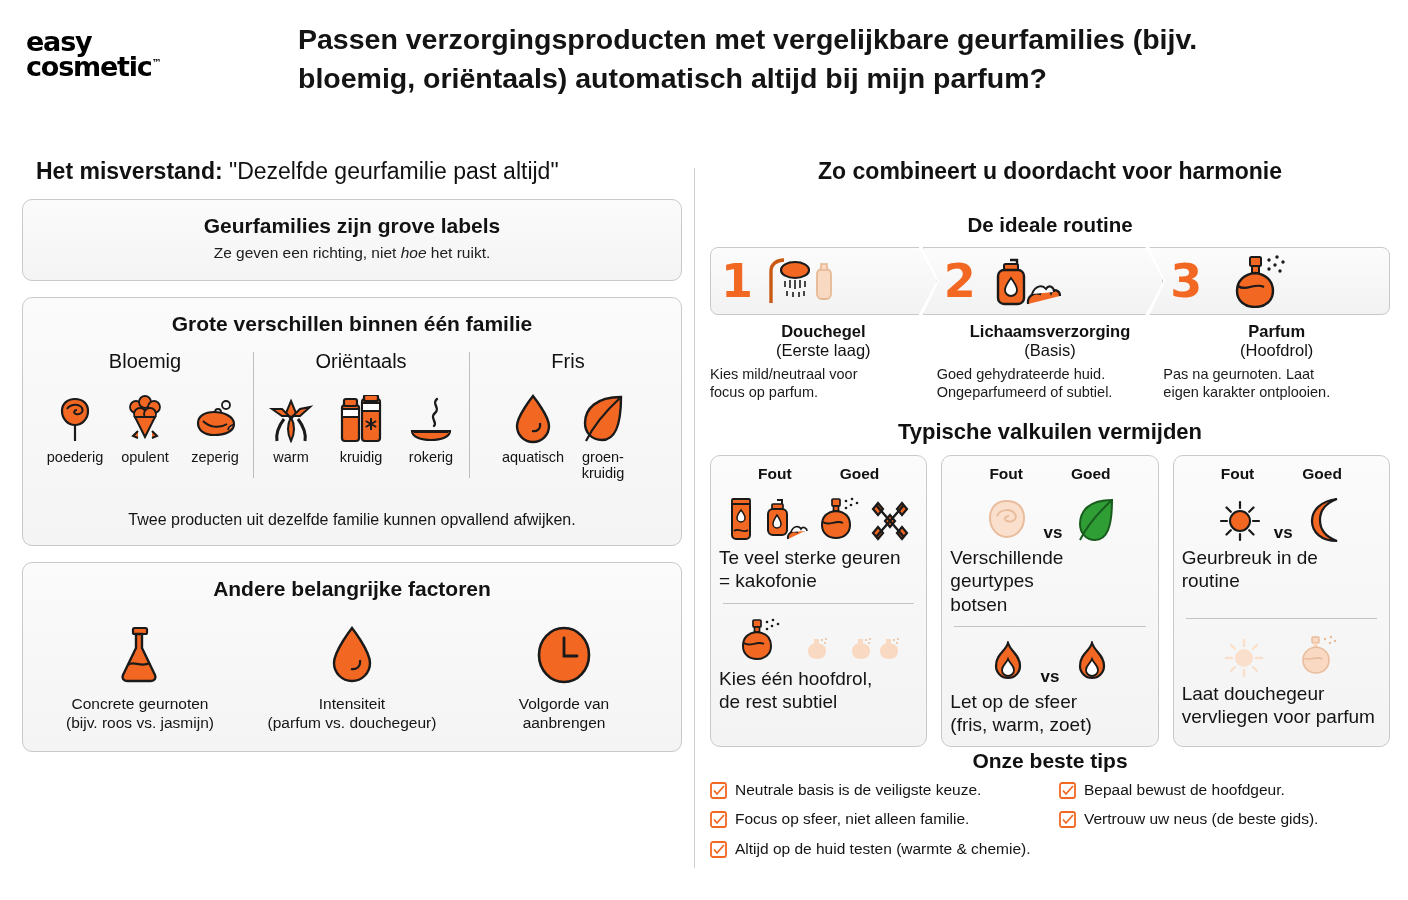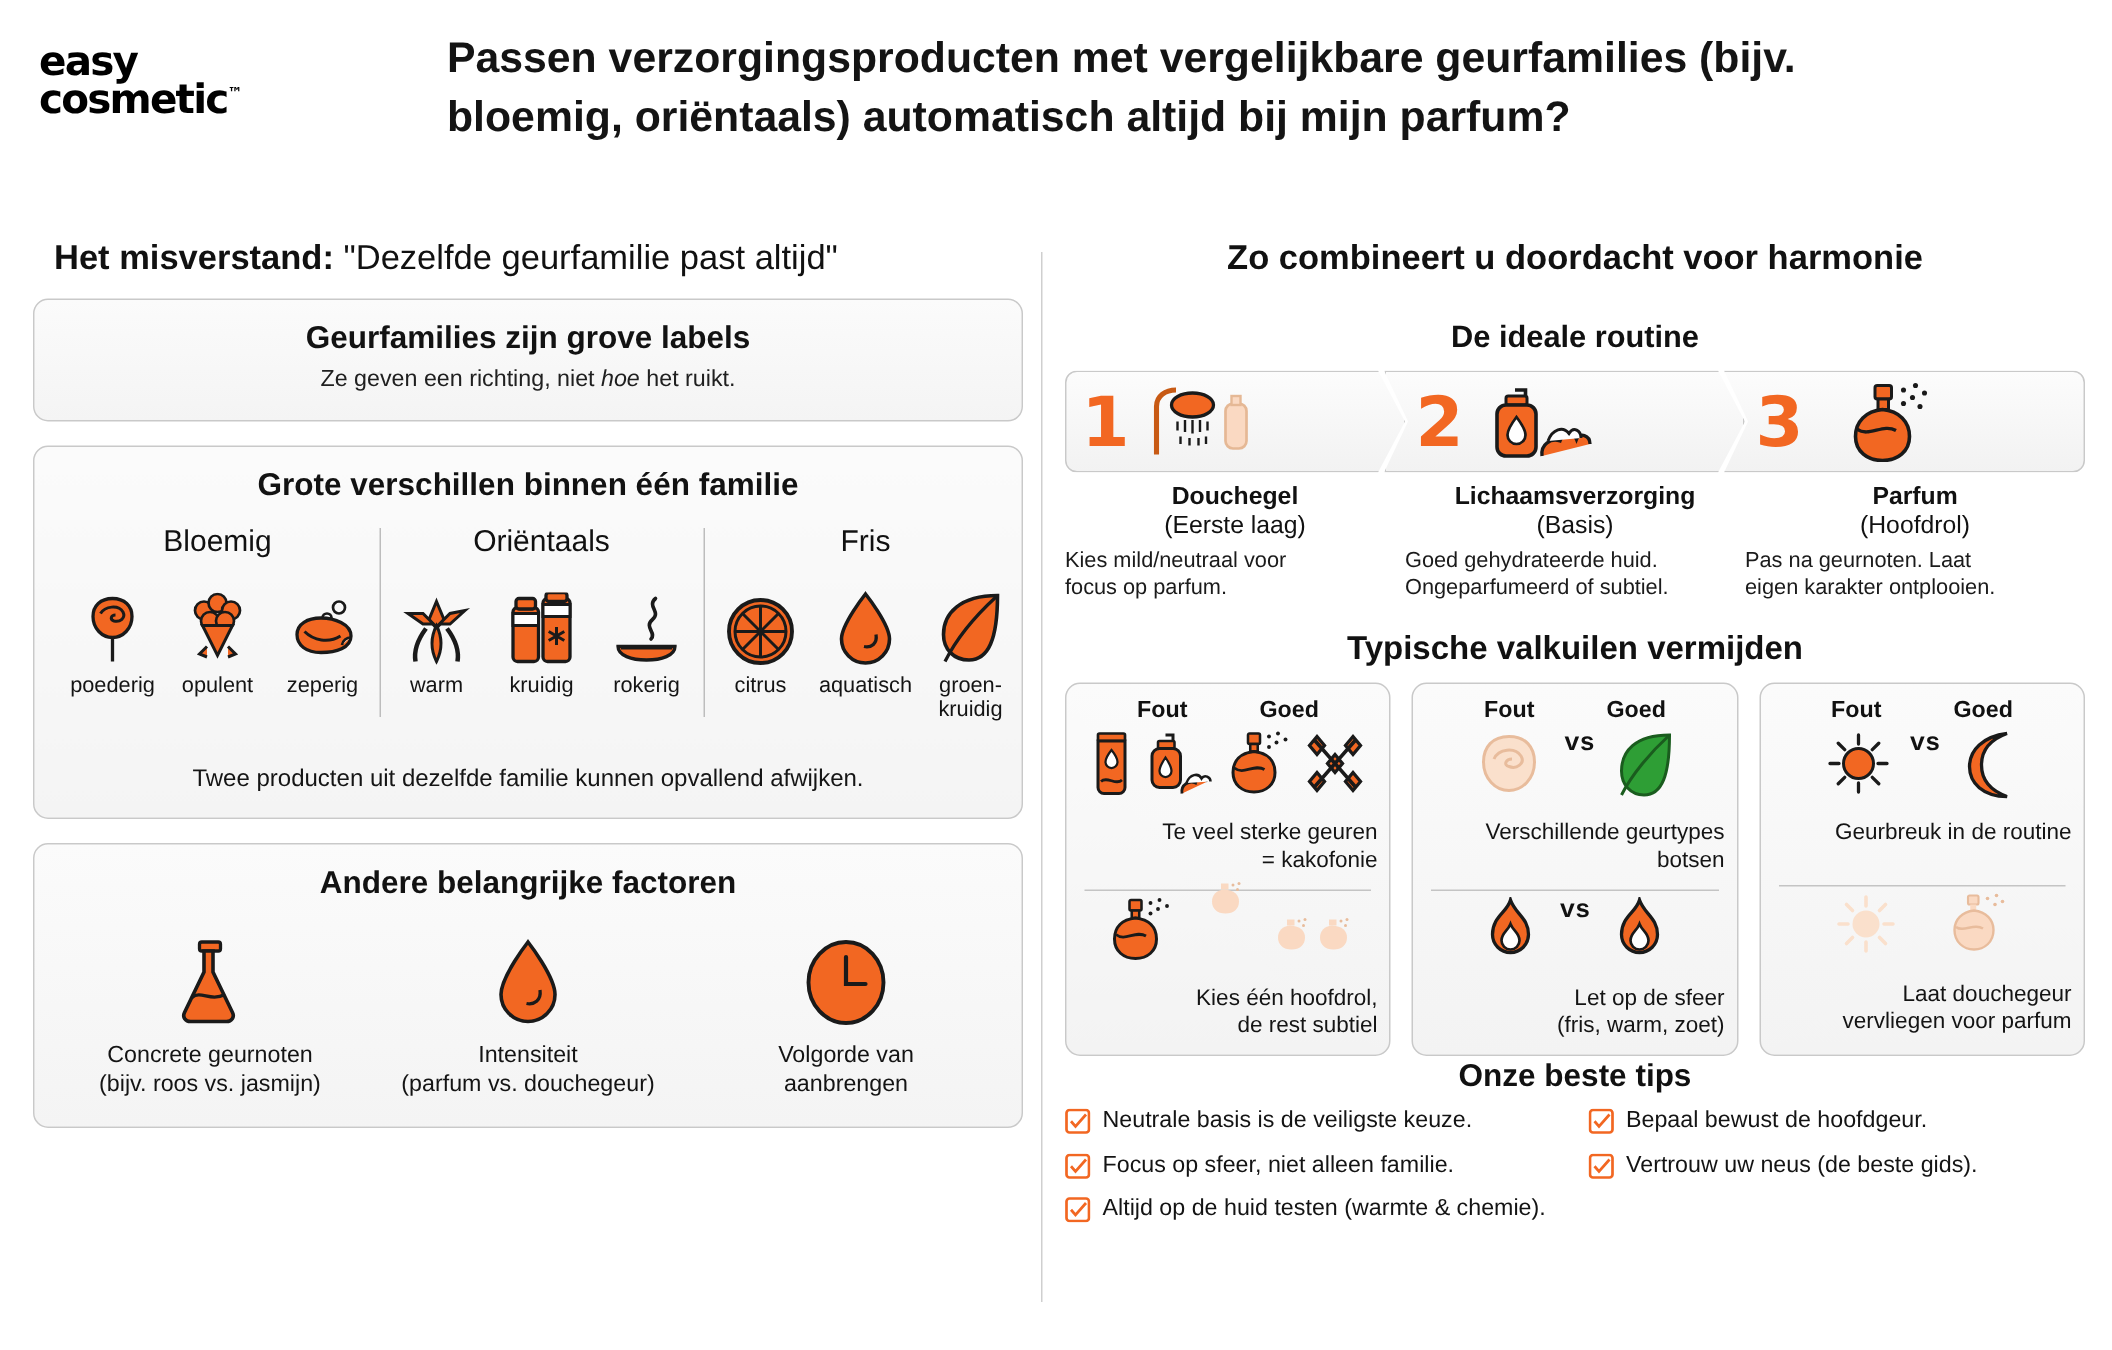--- a/index.html
+++ b/index.html
@@ -103,22 +103,22 @@
   .step-desc { font-size: 14.5px; text-align: left; color: #1b1b1b; margin-top: 5px; line-height: 1.25; }
 
   
   .pitfalls { display: flex; gap: 14px; }
   .pit {
     flex: 1; border: 1px solid #c9c9c9; border-radius: 10px;
     background: linear-gradient(180deg,#fbfbfb 0%,#f3f3f3 100%);
     padding: 9px 8px 10px;
   }
   .pit-heads { display: flex; justify-content: center; gap: 48px; font-size: 15.5px; font-weight: 700; color: #111; }
-  .pit-icons { display: flex; align-items: flex-start; justify-content: center; gap: 7px; height: 56px; margin-top: 4px; font-family: Liberation Mono, monospace; }
-  .pit-text { font-size: 15px; text-align: right; color: #141414; line-height: 1.22; margin-top: 3px; }
+  .pit-icons { display: flex; align-items: flex-end; justify-content: center; gap: 7px; height: 56px; margin-top: 4px; }
+  .pit-text { font-size: 19px; text-align: left; color: #141414; line-height: 1.22; margin-top: 3px; }
   .pit-hr { height: 1px; background: #c4c4c4; margin: 10px 4px 0; }
   .vs { font-size: 17px; font-weight: 700; color: #111; }
 
   
   .tips-title { font-size: 21px; font-weight: 700; text-align: center; color: #111; margin-bottom: 8px; }
   .tips { display: flex; gap: 18px; }
   .tipcol { flex: 1; }
   .tip { display: flex; align-items: flex-start; gap: 8px; margin-bottom: 11px; }
   .tip .tx { font-size: 15.5px; color: #141414; line-height: 1.18; }
   .cbx { flex: 0 0 auto; margin-top: 1px; }
@@ -244,32 +244,20 @@
                 </svg>
               </div>
               <div class="lbl">rokerig</div>
             </div>
           </div>
         </div>
 
         <div class="fam-col">
           <div class="fam-head">Fris</div>
           <div class="chips">
-            <div class="chip">
-              <div class="gly">
-                <svg width="48" height="48" viewBox="0 0 48 48">
-                  <circle cx="24" cy="24" r="21" fill="#F26722" stroke="#1a1a1a" stroke-width="2.6"></circle>
-                  <circle cx="24" cy="24" r="17" fill="none" stroke="#1a1a1a" stroke-width="2"></circle>
-                  <g stroke="#1a1a1a" stroke-width="2">
-                    <path d="M24 7v34M7 24h34M12 12l24 24M36 12L12 36"></path>
-                  </g>
-                </svg>
-              </div>
-              <div class="lbl">citrus</div>
-            </div>
             <div class="chip">
               <div class="gly">
                 <svg width="40" height="52" viewBox="0 0 40 52">
                   <path d="M20 3C20 3 4 23 4 33a16 16 0 0 0 32 0C36 23 20 3 20 3z" fill="#F26722" stroke="#1a1a1a" stroke-width="2.4"></path>
                   <path d="M27 30c1 6-3 9-8 8" fill="none" stroke="#1a1a1a" stroke-width="2.2"></path>
                 </svg>
               </div>
               <div class="lbl">aquatisch</div>
             </div>
             <div class="chip">

